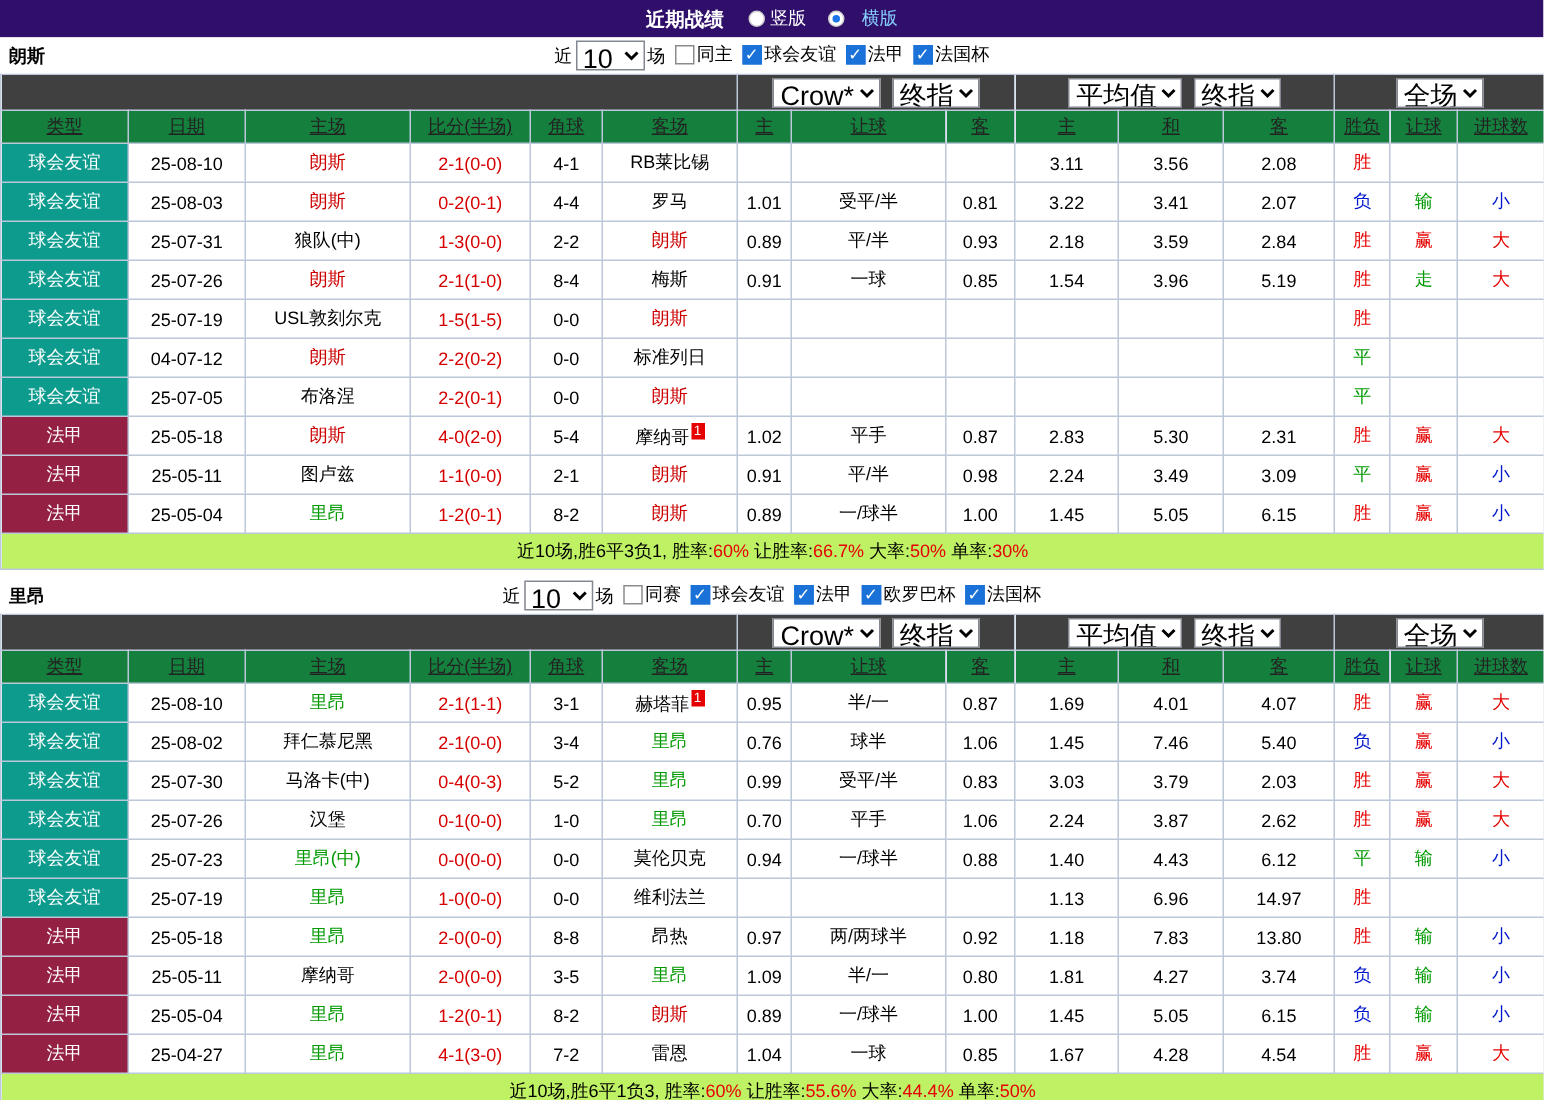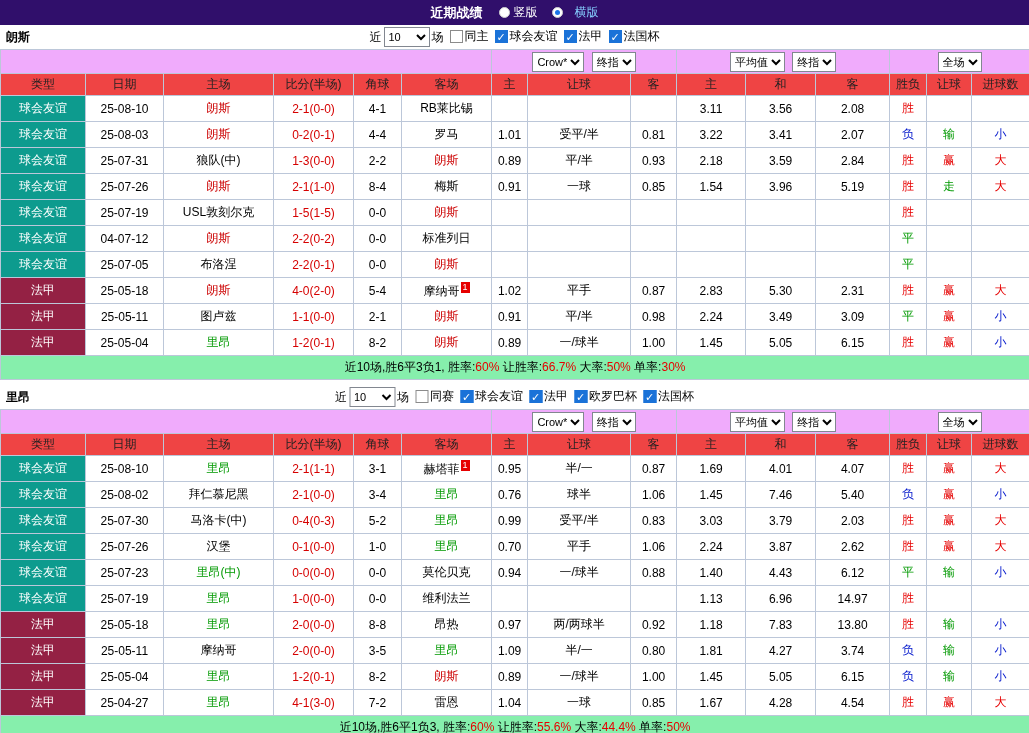--- a/index.html
+++ b/index.html
@@ -33,47 +33,47 @@
   .section + .section { margin-top:5px; }
   .section-head { height:24px; position:relative; display:flex; align-items:center; background:#fff; }
   .team-name { font-weight:bold; padding-left:6px; }
   .filters { position:absolute; left:50%; transform:translateX(-50%); display:flex; align-items:center; white-space:nowrap; }
   .cb-label { display:inline-flex; align-items:center; margin-left:6px; cursor:pointer; }
   .cb-box { width:13px; height:13px; border:1px solid #8b8b8b; background:#fff; display:inline-block; margin-right:2px; position:relative; }
   .cb-box.checked { background:#1a72d8; border-color:#1a72d8; }
   .cb-box.checked::after { content:"\2713"; position:absolute; color:#fff; font-size:11px; line-height:12px; left:1px; top:0; font-weight:bold; }
 
   select.sel {
-    font-size:11px; height:20px; border:1px solid #828790; background:#fff;
+    font-size:18px; height:20px; border:1px solid #828790; background:#fff;
     font-family:inherit; margin:0 2px; vertical-align:middle;
   }
   select.sel-count { width:46px; }
 
   
   table.grid { width:1029px; border-collapse:collapse; table-layout:fixed; background:#fff; }
   .grid td, .grid th {
     border:1px solid #bcc7d9; text-align:center; height:26px;
     overflow:hidden; white-space:nowrap; font-weight:normal; vertical-align:middle;
   }
-  .row-selects td { height:24px; background:#f0abfc; }
-  .row-cols th { height:22px; background:#ef4444; color:#222; }
+  .row-selects td { height:24px; background:#404040; }
+  .row-cols th { height:22px; background:#15803d; color:#222;text-decoration:underline; }
   td.t-friendly { background:#0d9b8e; color:#fff; }
   td.t-ligue1 { background:#942144; color:#fff; }
   .score { color:#d60000; }
   .team-lens { color:#cc0000; }
   .team-lyon { color:#009900; }
   .c-red { color:#e60000; }
   .c-green { color:#009900; }
   .c-blue { color:#0016cc; }
   .bold { font-weight:bold; }
   .badge {
     display:inline-block; background:#e60000; color:#fff; font-size:9px;
     line-height:11px; padding:0 2px; vertical-align:super; margin-left:1px;
   }
-  .row-summary td { height:24px; background:#86efac; }
+  .row-summary td { height:24px; background:#bef264; }
   .summary-val { color:#e60000; }
 </style>
 </head>
 <body>
 
 <div class="page">
 
   <div class="topbar">
     <span class="topbar-title">近期战绩</span>
     <span class="radio-group" id="view-options">

